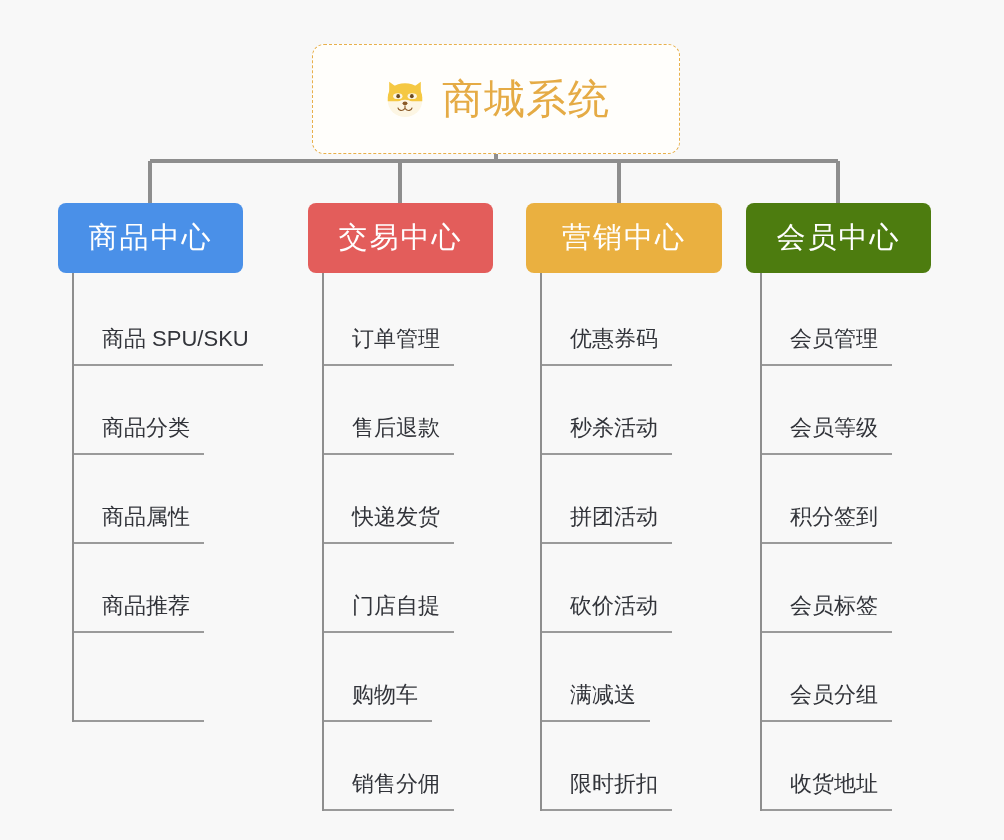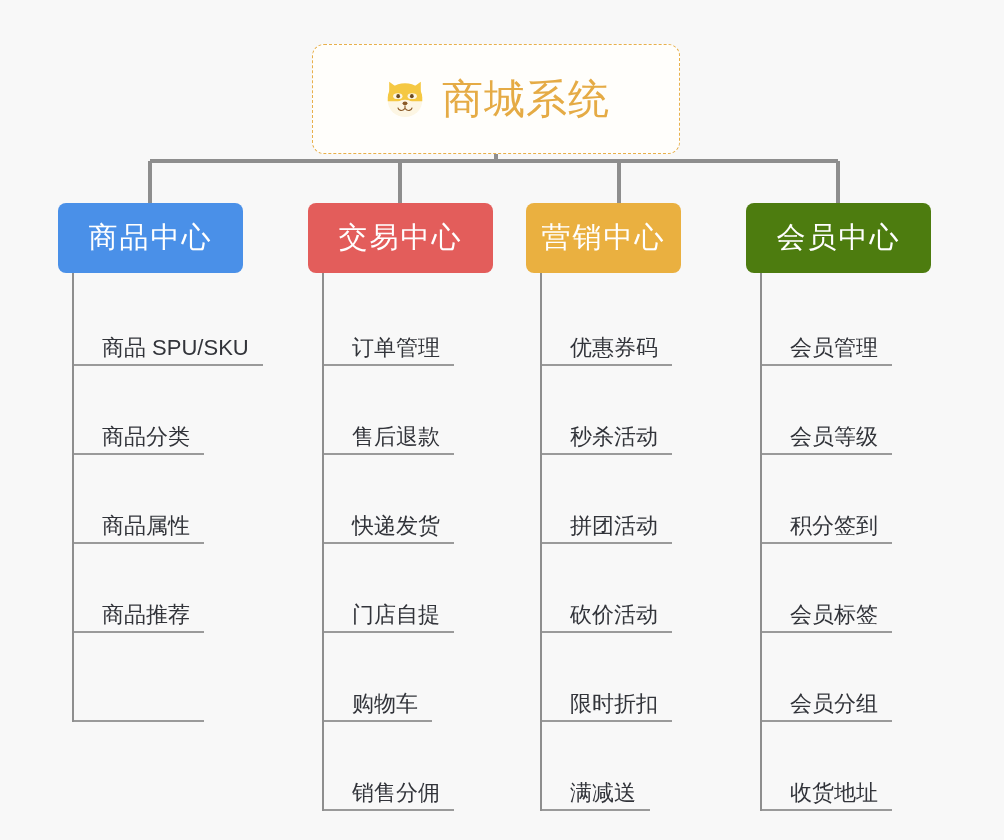--- a/index.html
+++ b/index.html
@@ -78,21 +78,21 @@
     display: flex;
     align-items: center;
     justify-content: center;
     color: #ffffff;
     font-size: 29px;
     letter-spacing: 2px;
     box-sizing: border-box;
   }
   .branch-1 .branch-head { width: 185px; }
   .branch-2 .branch-head { width: 185px; }
-  .branch-3 .branch-head { width: 155px; }
+  .branch-3 .branch-head { width: 196px; }
   .branch-4 .branch-head { width: 185px; }
 
   
   .leaf-list {
     position: relative;
     margin: 0;
     padding: 0;
     list-style: none;
     border-left: 2px solid #8e8e8e;
     margin-left: 14px;
@@ -107,21 +107,21 @@
   }
   .leaf-underline {
     position: absolute;
     left: 0;
     bottom: 0;
     height: 0;
     border-bottom: 2px solid #9a9a9a;
   }
   .leaf-label {
     position: relative;
-    padding: 0 10px 6px 28px;
+    padding: 0 10px 15px 28px;
     font-size: 22px;
     color: #32343a;
     white-space: nowrap;
     line-height: 1.1;
   }
 </style>
 </head>
 <body style="background: rgb(248, 248, 248);">
 
 <div id="mindmap">
@@ -240,26 +240,26 @@
       </li>
       <li class="leaf-item">
         <span class="leaf-underline" style="width: 130px;"></span>
         <span class="leaf-label">拼团活动</span>
       </li>
       <li class="leaf-item">
         <span class="leaf-underline" style="width: 130px;"></span>
         <span class="leaf-label">砍价活动</span>
       </li>
       <li class="leaf-item">
-        <span class="leaf-underline" style="width: 130px;"></span>
-        <span class="leaf-label">限时折扣</span>
-      </li>
-      <li class="leaf-item">
         <span class="leaf-underline" style="width: 108px;"></span>
         <span class="leaf-label">满减送</span>
+      </li>
+      <li class="leaf-item">
+        <span class="leaf-underline" style="width: 130px;"></span>
+        <span class="leaf-label">限时折扣</span>
       </li>
     </ul>
   </div>
 
   <div class="branch branch-4">
     <div class="branch-head" style="background: #4d7c0f;">
       <span>会员中心</span>
     </div>
     <ul class="leaf-list">
       <li class="leaf-item">

